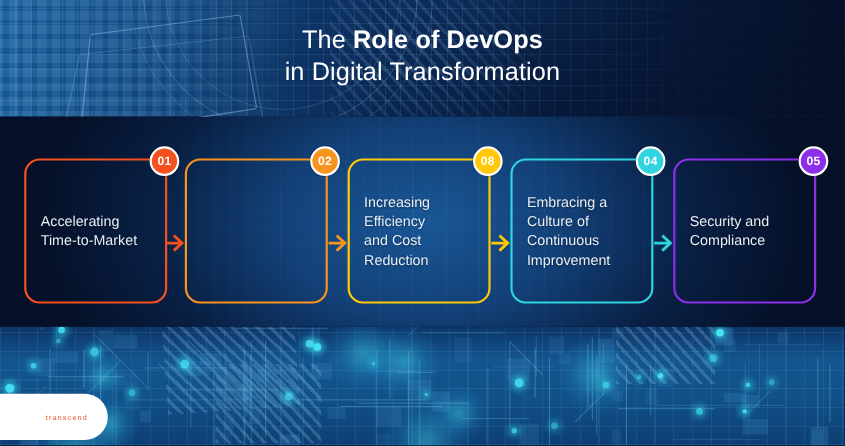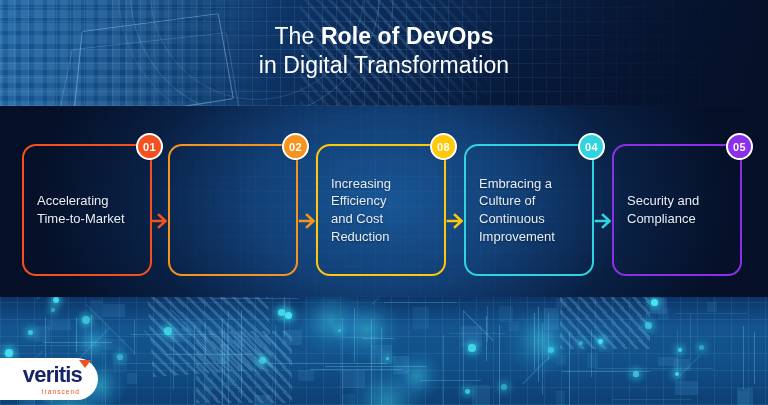--- a/index.html
+++ b/index.html
@@ -457,17 +457,16 @@
         <div class="f-node" style="left: 678px; top: 51px; width: 3.881px; height: 3.881px; opacity: 0.82293;"></div>
         <div class="f-node" style="left: 28px; top: 33px; width: 4.73975px; height: 4.73975px; opacity: 0.777549;"></div>
         <div class="f-node" style="left: 34px; top: 85px; width: 3.70743px; height: 3.70743px; opacity: 0.711764;"></div>
         <div class="f-node" style="left: 548px; top: 50px; width: 6.27922px; height: 6.27922px; opacity: 0.701064;"></div>
         <div class="f-node" style="left: 259px; top: 60px; width: 6.92427px; height: 6.92427px; opacity: 0.727031;"></div>
         <div class="f-node" style="left: 651px; top: 2px; width: 7.13322px; height: 7.13322px; opacity: 0.989617;"></div>
       </div>
   </div>
 
   <div class="logo-pill">
-    <div class="logo-main"><span>veritis</span><span class="logo-mark"></span></div>
     <div class="logo-sub">transcend</div>
   </div>
 
 </div>
 
 </body></html>

